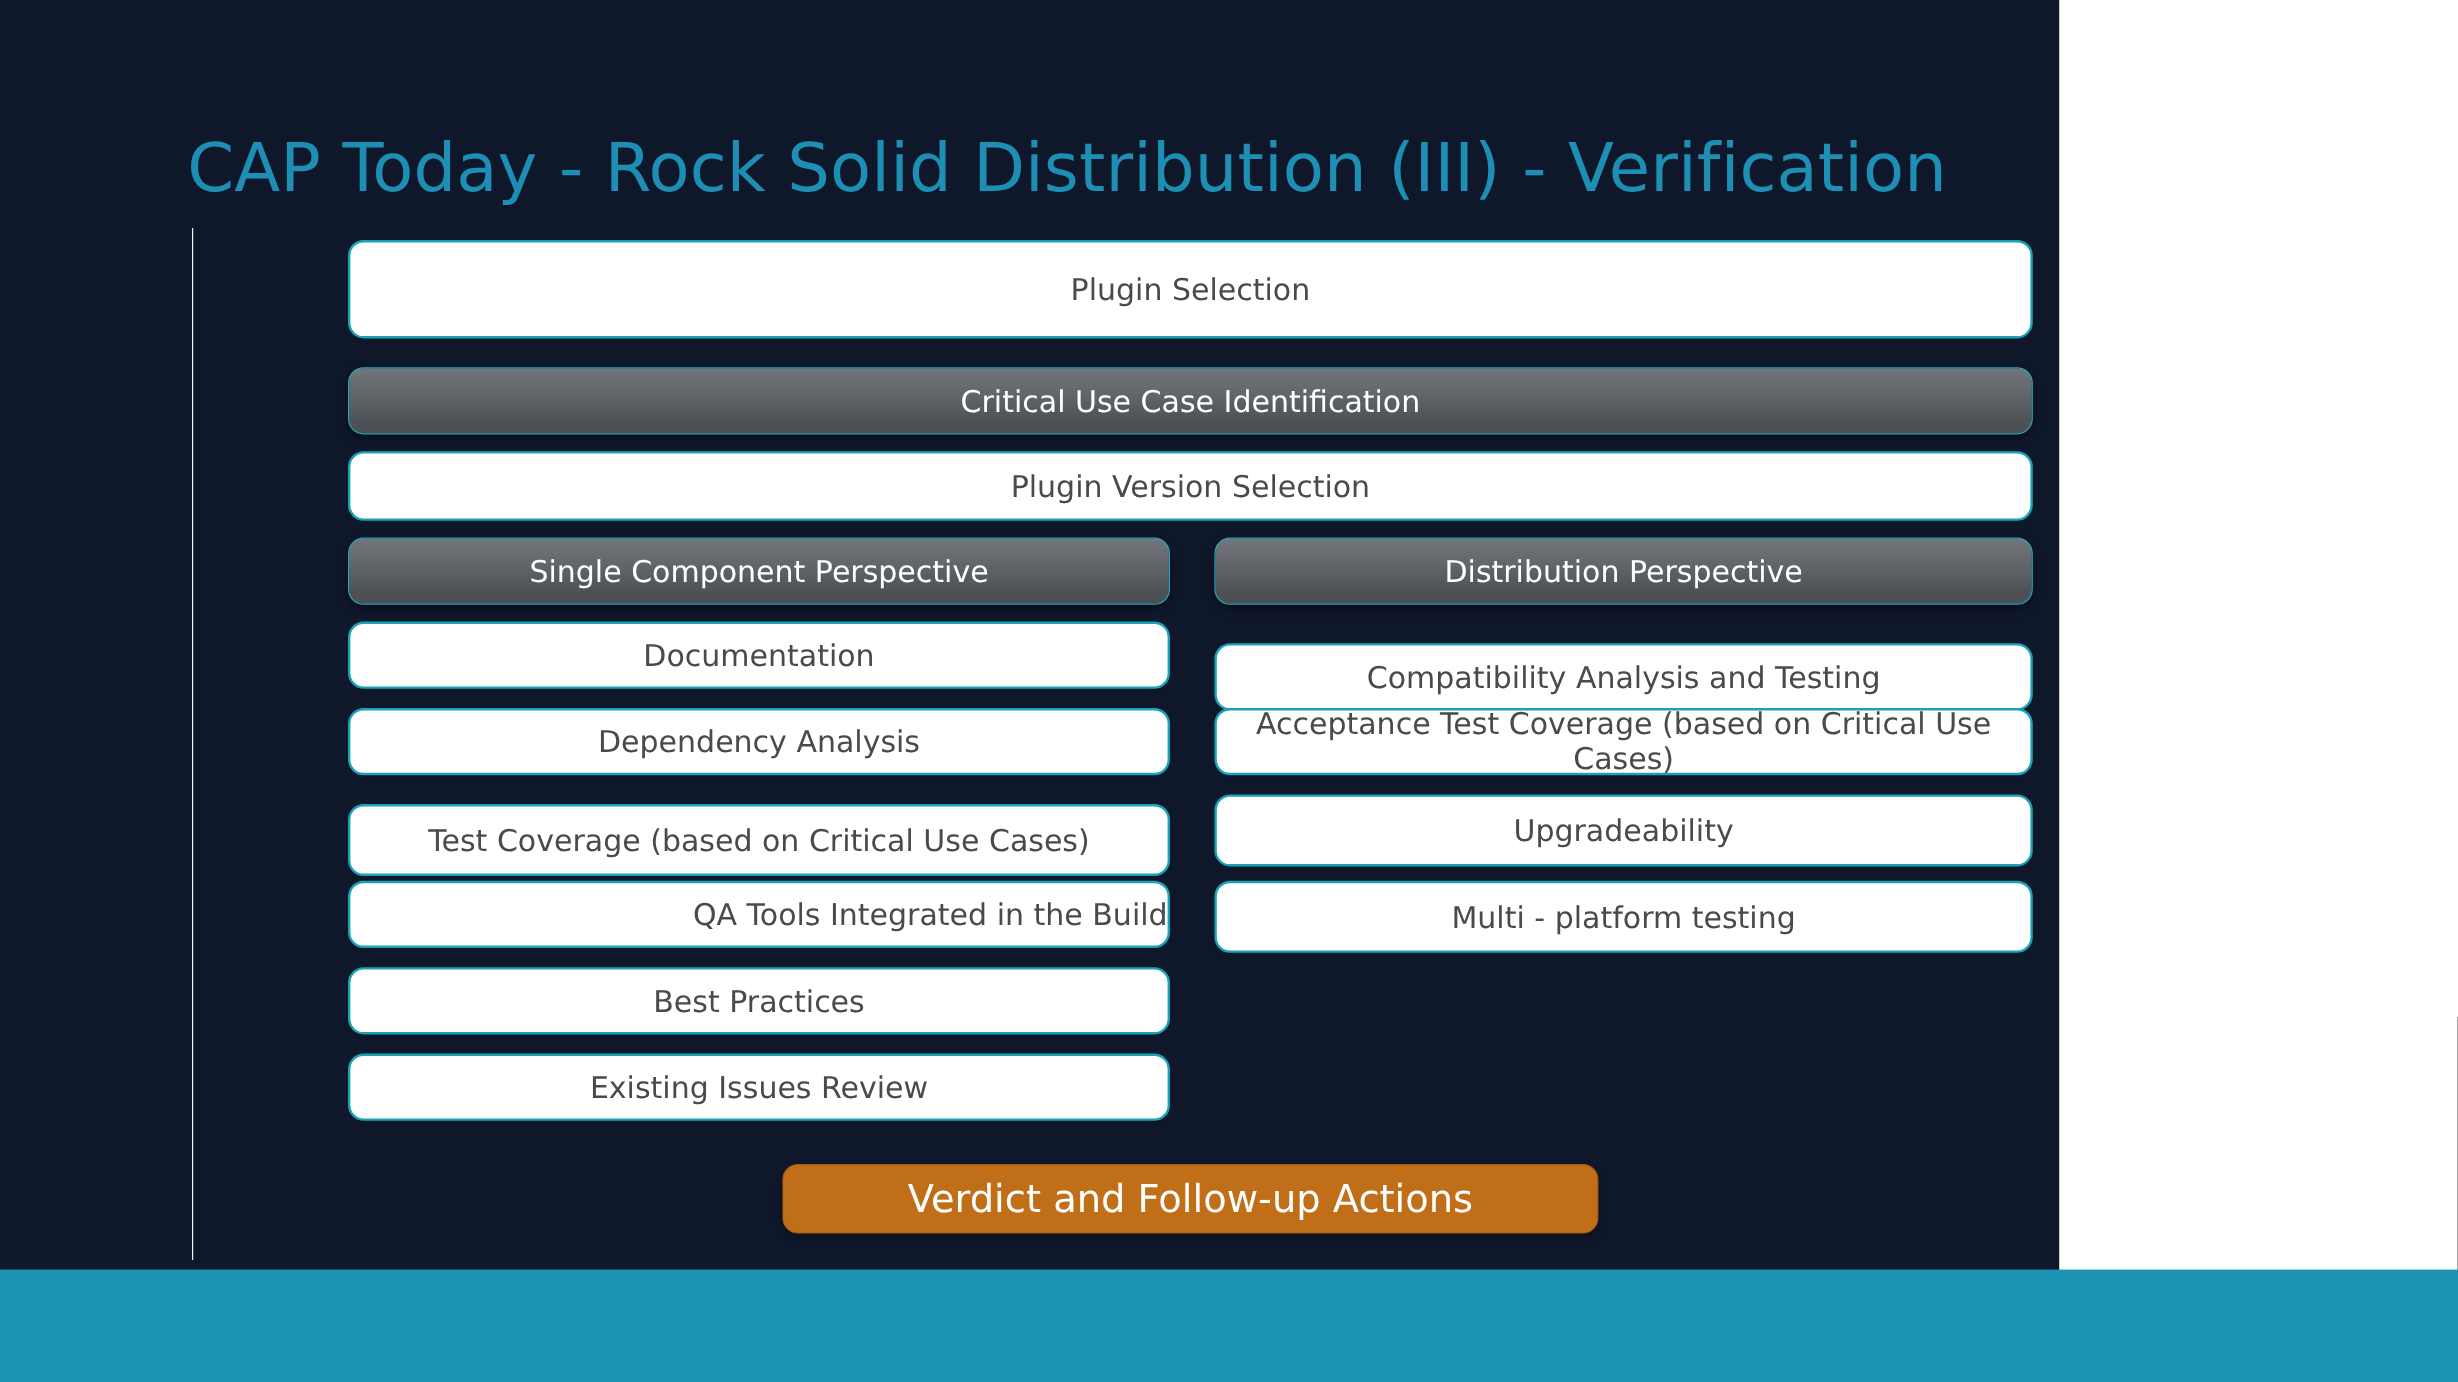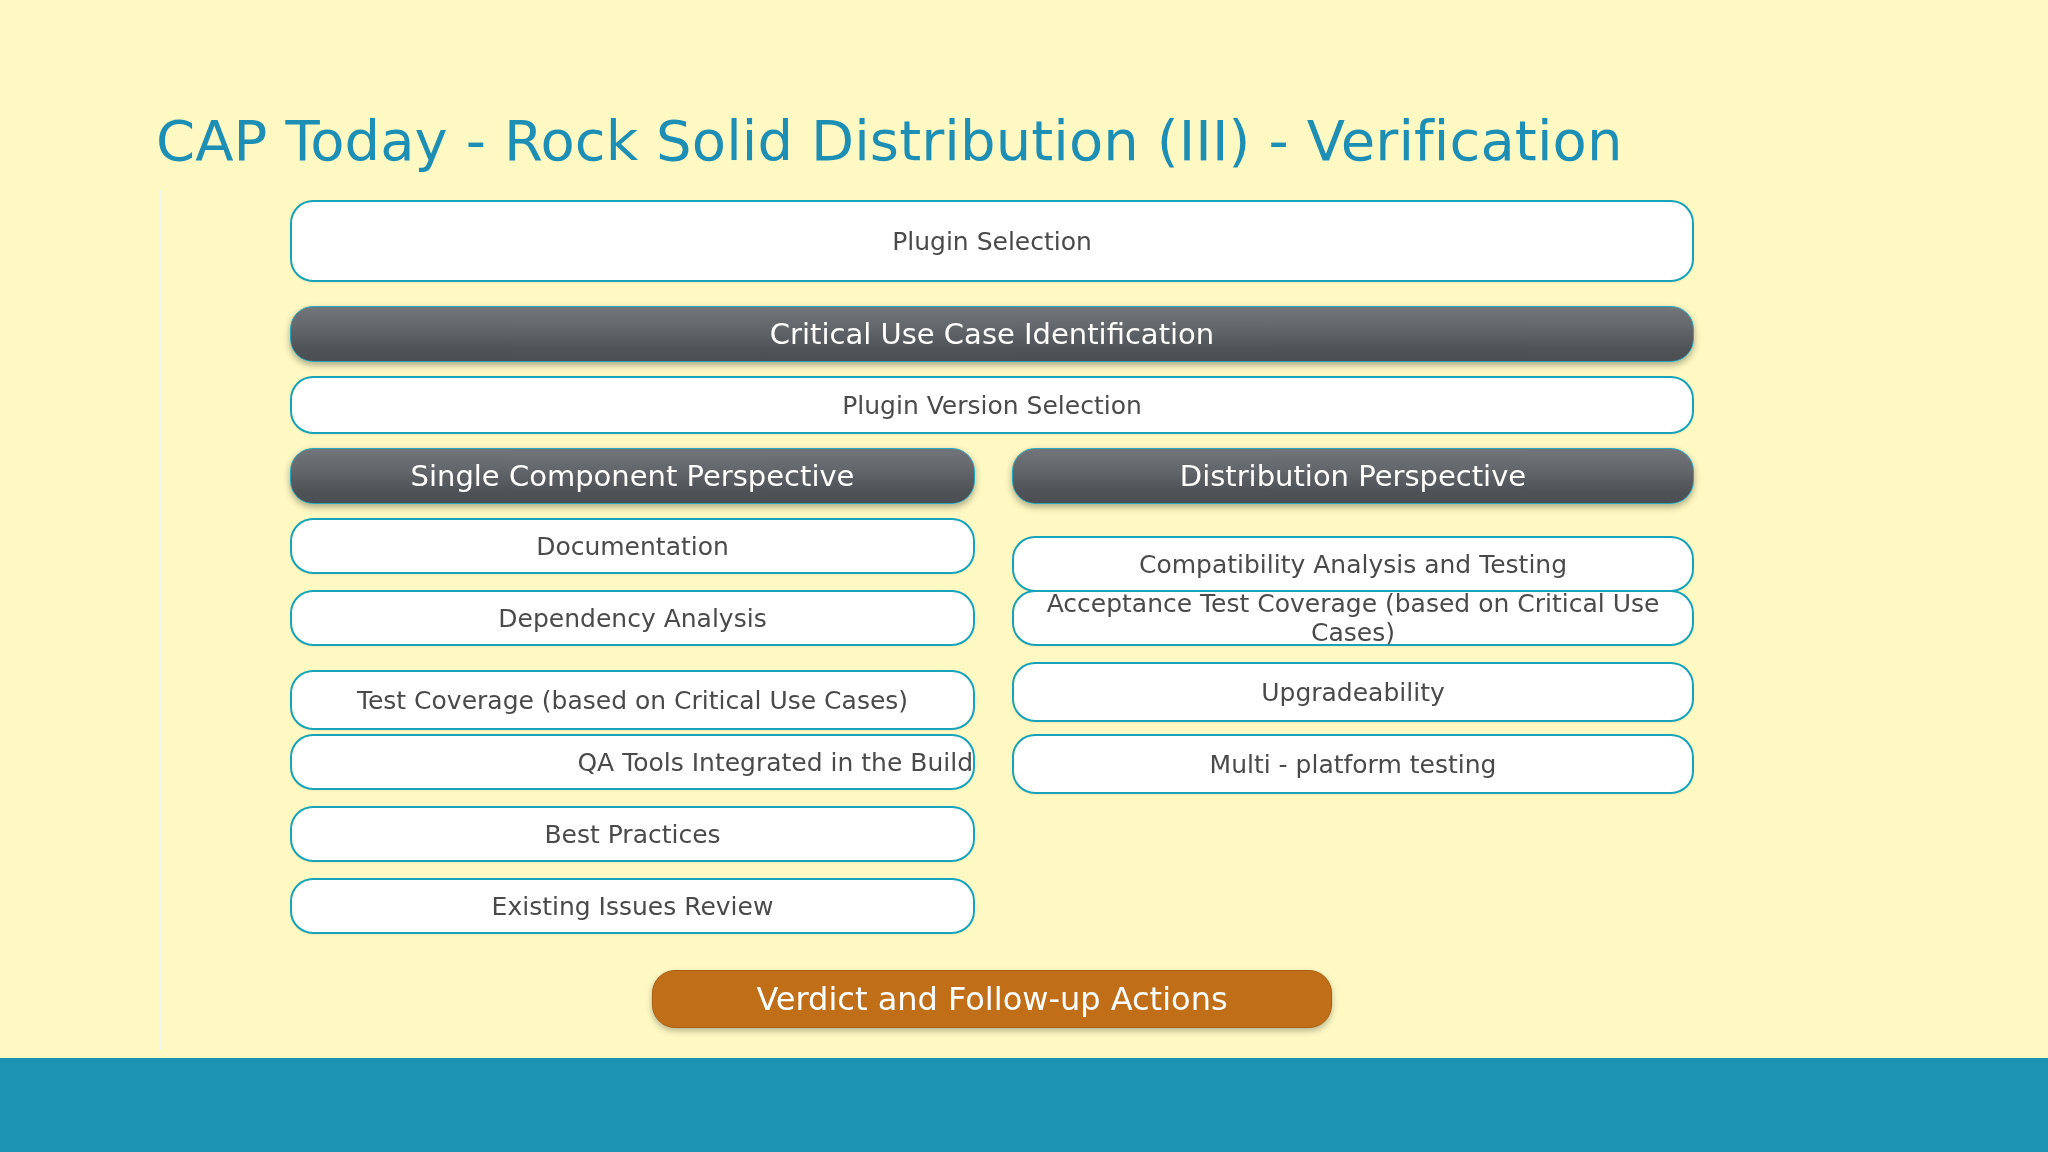--- a/index.html
+++ b/index.html
@@ -12,23 +12,23 @@
     background: #ffffff;
     font-family: "DejaVu Sans", "Liberation Sans", sans-serif;
     overflow: hidden;
     position: relative;
   }
 
   
   #slide {
     position: absolute;
     left: 0; top: 0;
-    width: 2048px;
+    width: 1716px;
     height: 1152px;
-    background: #fef9c3;
+    background: #0f172a;
   }
 
   
   .content-guide {
     position: absolute;
     left: 160px;
     top: 190px;
     width: 1px;
     height: 860px;
     background: #f2f4f5;
@@ -48,37 +48,37 @@
   }
 
   
   .box {
     position: absolute;
     box-sizing: border-box;
     display: flex;
     align-items: center;
     justify-content: center;
     text-align: center;
-    border-radius: 23px;
+    border-radius: 13px;
   }
 
   .box-light {
     background: #ffffff;
     border: 2px solid #17a3b8;
     color: #4a4a4a;
     font-size: 25px;
     font-weight: 400;
     box-shadow: 0 1px 2px rgba(0,0,0,0.06);
   }
 
   .box-dark {
     background: linear-gradient(to bottom, #72757a 0%, #63666b 38%, #4f5257 78%, #4b4e53 100%);
     border: 1px solid #2aa7bd;
     color: #ffffff;
-    font-size: 29px;
+    font-size: 25px;
     font-weight: 400;
     box-shadow: 0 3px 7px rgba(0,0,0,0.33);
   }
 
   .box-accent {
     background: #c16e18;
     border: 1px solid #a85f13;
     color: #ffffff;
     font-size: 32px;
     font-weight: 400;

